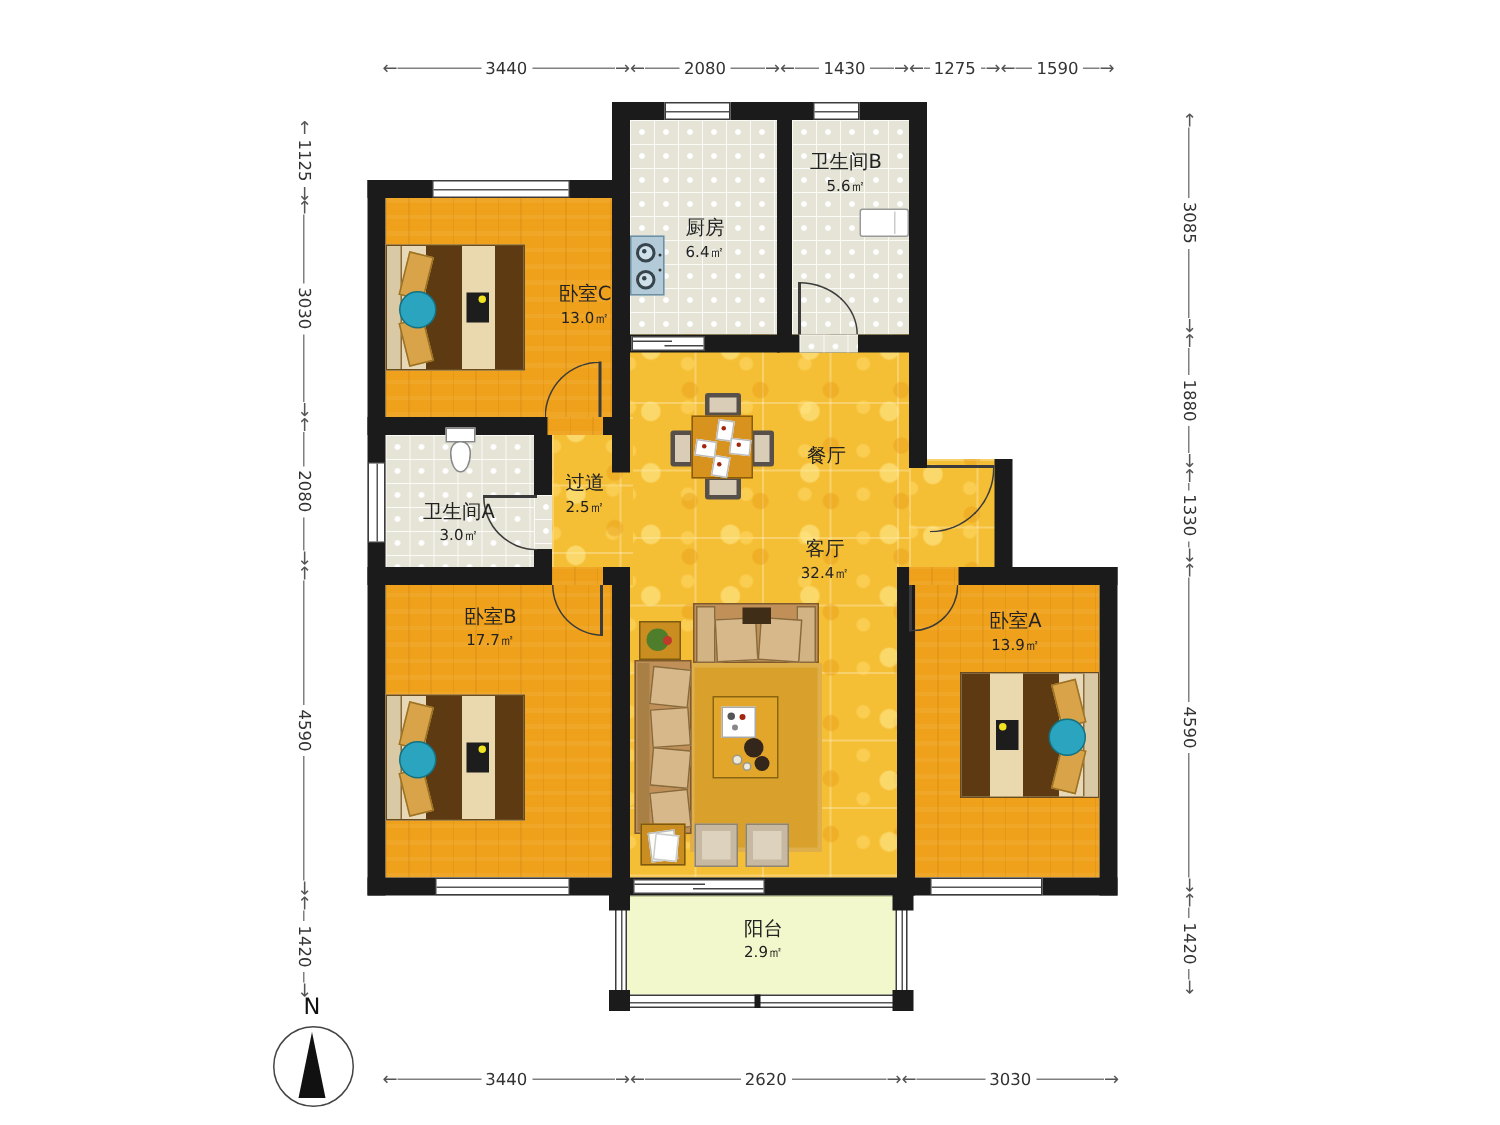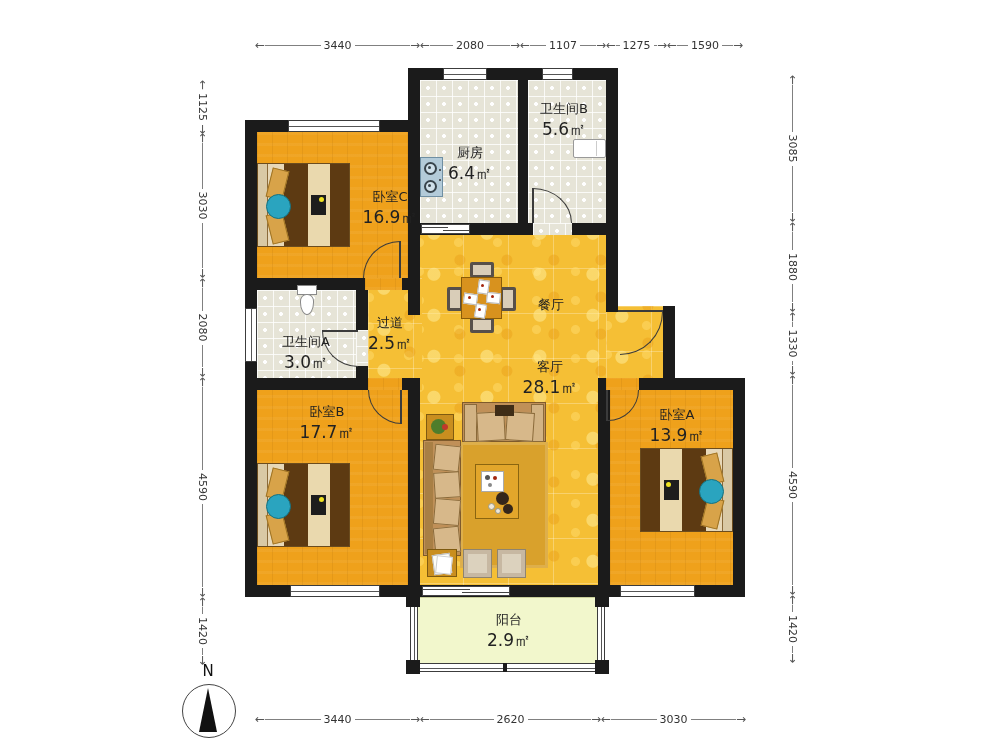--- a/index.html
+++ b/index.html
@@ -42,21 +42,21 @@
   
   .dim{position:absolute;display:flex;align-items:center;height:14px;color:#333;font-size:11px;white-space:nowrap;}
   .dim::before{content:"←";font-size:12px;line-height:14px;color:#555;}
   .dim::after{content:"→";font-size:12px;line-height:14px;color:#555;}
   .dim .ln{flex:1;height:1px;background:#808080;}
   .dim .dv{padding:0 3px;}
   .dim.v{transform-origin:0 0;transform:rotate(90deg) translateY(-14px);}
   
   .rlabel{position:absolute;text-align:center;color:#222;line-height:1.35;}
   .rlabel .rn{font-size:13px;}
-  .rlabel .ra{font-size:17px;}
+  .rlabel .ra{font-size:10px;}
   
   .bed{position:absolute;width:93px;height:84px;background:#E7D8B8;border:1px solid #6b4c1e;box-sizing:border-box;}
   .bed.flip{transform:scaleX(-1);}
   .bed .bhead{position:absolute;left:0;top:0;width:9px;height:100%;background:#D9C9A5;border-right:1px solid #8a6a3a;}
   .bed .bduvet{position:absolute;left:26px;top:0;right:0;bottom:0;background:#5D3A12;}
   .bed .bfold{position:absolute;left:50px;top:0;width:22px;height:100%;background:#EAD9AE;}
   .bed .bobj{position:absolute;left:53px;top:31px;width:15px;height:20px;background:#1d1d1d;}
   .bed .bobj::after{content:"";position:absolute;right:2px;top:2px;width:5px;height:5px;border-radius:50%;background:#f0e321;}
   .bed .bp1{position:absolute;left:11px;top:5px;width:15px;height:28px;background:#D8A349;border:1px solid #9c7224;transform:rotate(14deg);}
   .bed .bp2{position:absolute;left:11px;top:49px;width:15px;height:28px;background:#D8A349;border:1px solid #9c7224;transform:rotate(-14deg);}
@@ -249,21 +249,21 @@
     <div class="abs" style="left:27px;top:39px;width:10px;height:10px;border-radius:50%;background:#34261a;"></div>
     <div class="abs" style="left:12px;top:38px;width:5px;height:5px;border-radius:50%;background:#efe7d8;border:1px solid #998;"></div>
     <div class="abs" style="left:19px;top:43px;width:4px;height:4px;border-radius:50%;background:#efe7d8;border:1px solid #998;"></div>
   </div>
 
   <div class="stool" style="left:463px;top:549px;"></div>
   <div class="stool" style="left:497px;top:549px;"></div>
 
   <div class="rlabel" style="left:350px;top:188px;width:80px;">
     <div class="rn">卧室C</div>
-    <div class="ra">16.9㎡</div>
+    <div class="ra">13.0㎡</div>
   </div>
   <div class="rlabel" style="left:430px;top:144px;width:80px;">
     <div class="rn">厨房</div>
     <div class="ra">6.4㎡</div>
   </div>
   <div class="rlabel" style="left:524px;top:100px;width:80px;">
     <div class="rn">卫生间B</div>
     <div class="ra">5.6㎡</div>
   </div>
   <div class="rlabel" style="left:266px;top:333px;width:80px;">
@@ -272,21 +272,21 @@
   </div>
   <div class="rlabel" style="left:355px;top:314px;width:70px;">
     <div class="rn">过道</div>
     <div class="ra">2.5㎡</div>
   </div>
   <div class="rlabel" style="left:511px;top:296px;width:80px;">
     <div class="rn">餐厅</div>
   </div>
   <div class="rlabel" style="left:510px;top:358px;width:80px;">
     <div class="rn">客厅</div>
-    <div class="ra">28.1㎡</div>
+    <div class="ra">32.4㎡</div>
   </div>
   <div class="rlabel" style="left:287px;top:403px;width:80px;">
     <div class="rn">卧室B</div>
     <div class="ra">17.7㎡</div>
   </div>
   <div class="rlabel" style="left:637px;top:406px;width:80px;">
     <div class="rn">卧室A</div>
     <div class="ra">13.9㎡</div>
   </div>
   <div class="rlabel" style="left:469px;top:611px;width:80px;">
@@ -299,21 +299,21 @@
       <span class="dv">3440</span>
       <span class="ln"></span>
     </div>
   <div class="dim" style="left:420px;top:38px;width:100px;">
       <span class="ln"></span>
       <span class="dv">2080</span>
       <span class="ln"></span>
     </div>
   <div class="dim" style="left:520px;top:38px;width:86px;">
       <span class="ln"></span>
-      <span class="dv">1107</span>
+      <span class="dv">1430</span>
       <span class="ln"></span>
     </div>
   <div class="dim" style="left:606px;top:38px;width:61px;">
       <span class="ln"></span>
       <span class="dv">1275</span>
       <span class="ln"></span>
     </div>
   <div class="dim" style="left:667px;top:38px;width:76px;">
       <span class="ln"></span>
       <span class="dv">1590</span>

